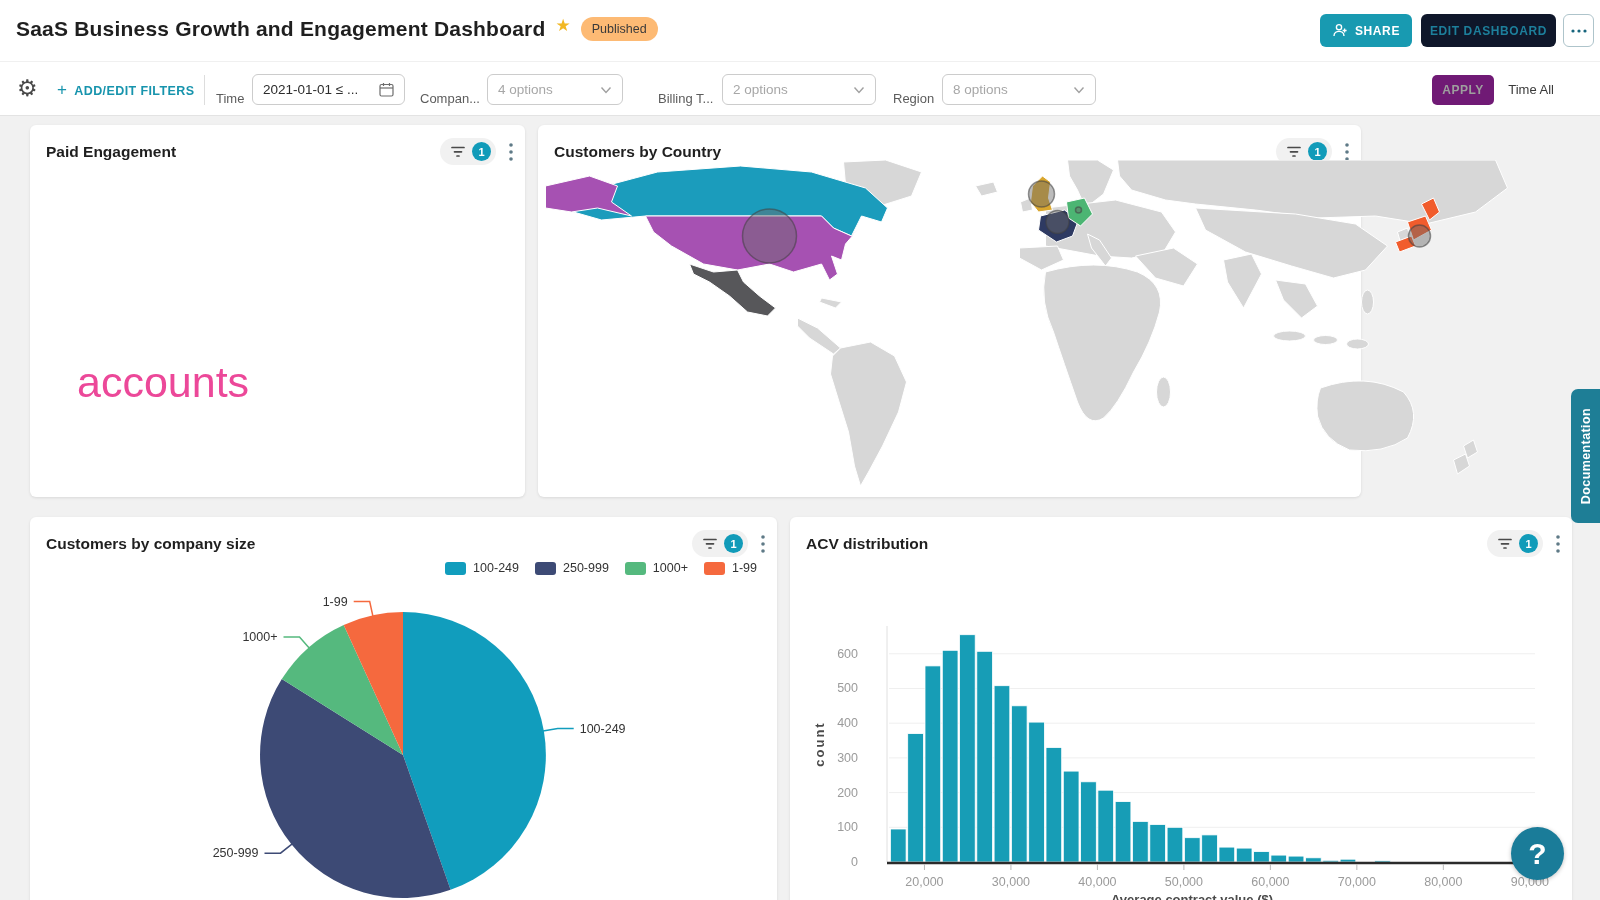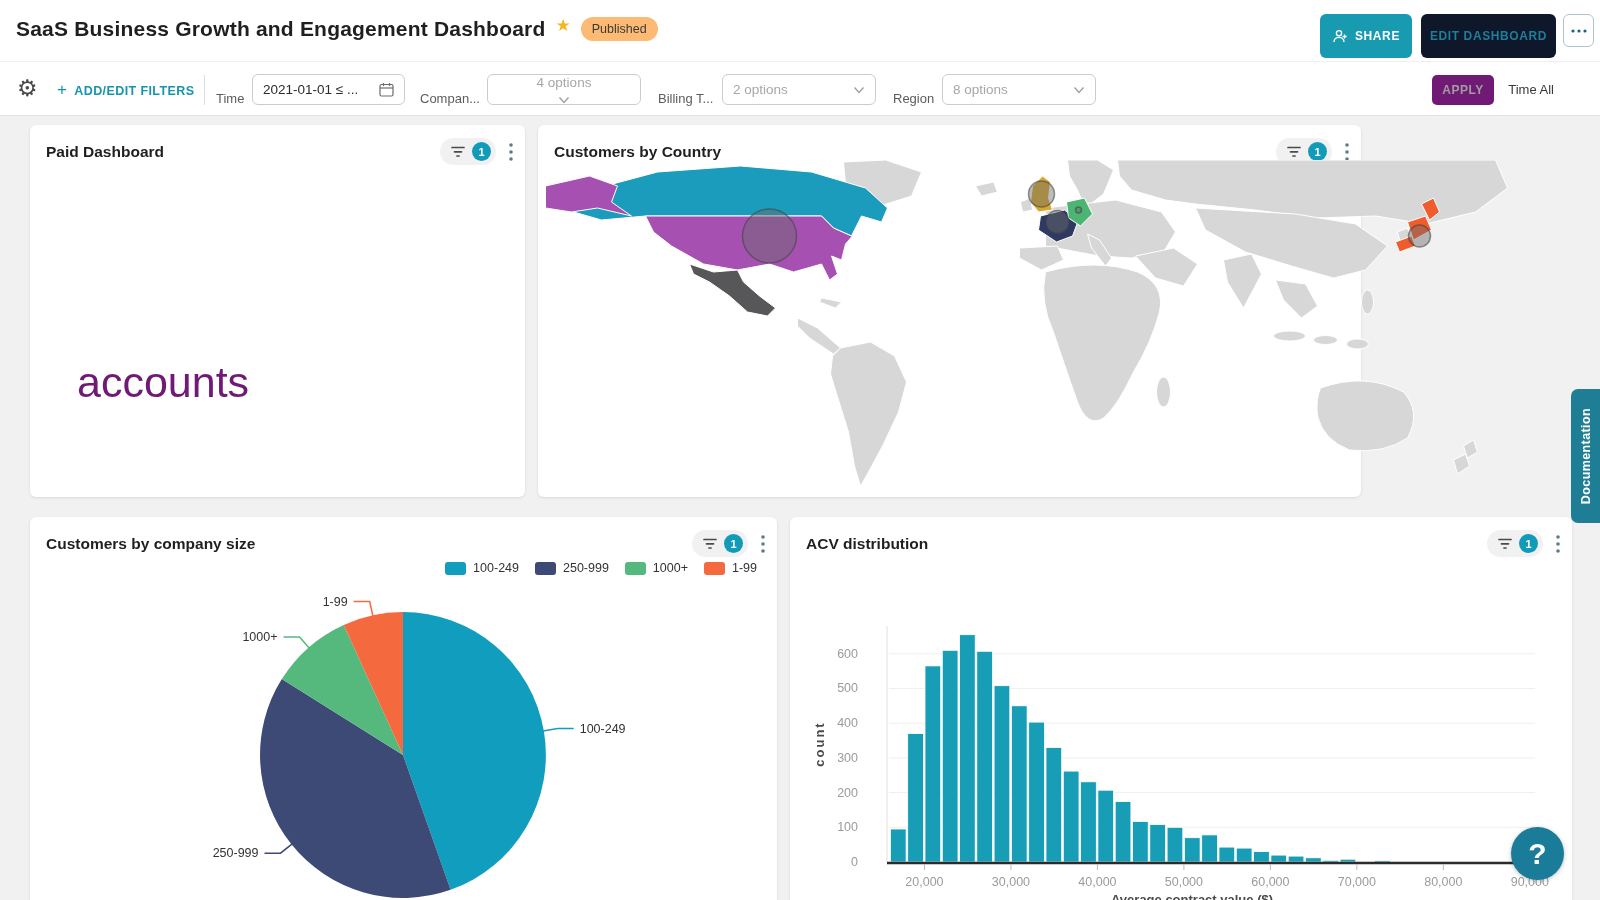--- a/index.html
+++ b/index.html
@@ -7,21 +7,21 @@
     font-family:"Liberation Sans", sans-serif; color:#222; }
   body { position:relative; }
 
   
   .topbar { position:absolute; left:0; top:0; width:1600px; height:61px; background:#fff; }
   .title-row { position:absolute; left:16px; top:17px; display:flex; gap:10px; }
   .dash-title { font-size:21px; font-weight:700; color:#1f1f1f; letter-spacing:.2px; }
   .star { color:#f2b824; font-size:17px; line-height:1; }
   .pub-badge { background:#fdba74; color:#3a3a3a; font-size:12.5px; padding:5px 11px; border-radius:13px; }
   .topbar-actions { position:absolute; right:44px; top:14px; display:flex; gap:9px; align-items:center; }
-  .btn { height:44px; border-radius:6px; display:flex; align-items:center; justify-content:center;
+  .btn { height:33px; border-radius:6px; display:flex; align-items:center; justify-content:center;
     font-size:12px; font-weight:700; letter-spacing:.6px; cursor:pointer; }
   .btn-share { width:92px; background:#189ab1; color:#fff; gap:7px; }
   .btn-edit { width:135px; background:#0f172a; color:#1d7f9b; }
   .btn-more { position:absolute; right:6px; top:14px; width:31px; height:33px; background:#fff;
     border:1px solid #aec4cb; border-radius:6px; display:flex; align-items:center; justify-content:center; cursor:pointer; }
 
   
   .filterbar { position:absolute; left:0; top:61px; width:1600px; height:55px; background:#fff;
     border-top:1px solid #f0f0f0; border-bottom:1px solid #e3e3e3; }
   .fb-inner { position:relative; height:100%; }
@@ -52,21 +52,21 @@
   .card-title { font-size:15.5px; font-weight:700; color:#1f1f1f; flex:1; }
   .head-tools { display:flex; align-items:center; gap:13px; }
   .filter-pill { display:flex; align-items:center; gap:7px; background:#f1f1f1; border-radius:14px;
     padding:4px 5px 4px 11px; cursor:pointer; }
   .fbadge { width:19px; height:19px; border-radius:50%; background:#119bb9; color:#fff; font-size:11px;
     font-weight:700; display:flex; align-items:center; justify-content:center; }
   .kebab { cursor:pointer; }
 
   
   .kpi-value { position:absolute; left:45px; top:95px; font-size:118px; color:#2a2a2a; letter-spacing:1px; }
-  .kpi-unit { position:absolute; left:47px; top:233px; font-size:43px; color:#701a75; }
+  .kpi-unit { position:absolute; left:47px; top:233px; font-size:43px; color:#ec4899; }
 
   
   .map-wrap { position:absolute; left:0; top:35px; width:1005px; height:337px; overflow:hidden; }
   .map-wrap svg { display:block; }
   .land { fill:#d7d7d7; stroke:#fff; stroke-width:1; }
   .map-marker { fill:#6b6b6b; fill-opacity:.45; stroke:#3f3f3f; stroke-opacity:.55; stroke-width:1.5; }
 
   
   .legend { position:absolute; right:20px; top:44px; display:flex; gap:16px; align-items:center; }
   .legend-item { display:flex; gap:7px; align-items:center; font-size:12.5px; color:#333; }
@@ -134,21 +134,21 @@
       <span class="val">2021-01-01 ≤ ...</span>
       <span class="spring"></span>
       <svg width="15" height="15" viewBox="0 0 15 15">
         <rect x="1" y="2.5" width="13" height="11.5" rx="1.5" fill="none" stroke="#6d6d6d" stroke-width="1.2"></rect>
         <path d="M1 6 h13" stroke="#6d6d6d" stroke-width="1.2"></path>
         <path d="M4.5 1 v3 M10.5 1 v3" stroke="#6d6d6d" stroke-width="1.2"></path>
       </svg>
     </div>
 
     <span class="f-label" style="left:420px;">Compan...</span>
-    <div class="f-box" style="left:487px; width:154px;flex-direction:column;">
+    <div class="f-box" style="left:487px; width:136px;">
       <span class="ph">4 options</span>
       <span class="spring"></span>
       <svg width="12" height="8" viewBox="0 0 12 8">
         <path d="M1.5 1.5 L6 6.5 L10.5 1.5" fill="none" stroke="#a0a0a0" stroke-width="1.4"></path>
       </svg>
     </div>
 
     <span class="f-label" style="left:658px;">Billing T...</span>
     <div class="f-box" style="left:722px; width:154px;">
       <span class="ph">2 options</span>
@@ -167,21 +167,21 @@
       </svg>
     </div>
 
     <div class="apply-btn">APPLY</div>
     <div class="clearall">Time All</div>
   </div>
 </div>
 
 <div class="card" id="card-kpi">
   <div class="card-head">
-    <div class="card-title">Paid Dashboard</div>
+    <div class="card-title">Paid Engagement</div>
     <div class="head-tools">
       <div class="filter-pill">
         <svg width="14" height="12" viewBox="0 0 14 12">
           <path d="M1 1.5 h12 M3.5 5.8 h7 M6 10 h2" stroke="#4a4a4a" stroke-width="1.7" stroke-linecap="round"></path>
         </svg>
         <span class="fbadge">1</span>
       </div>
       <svg class="kebab" width="4" height="18" viewBox="0 0 4 18">
         <circle cx="2" cy="2" r="1.8" fill="#5f7a87"></circle>
           <circle cx="2" cy="9" r="1.8" fill="#5f7a87"></circle>

